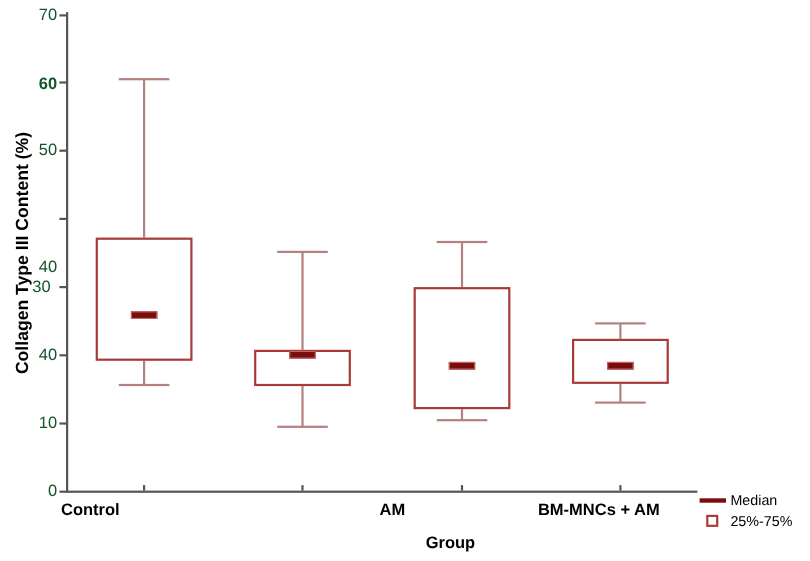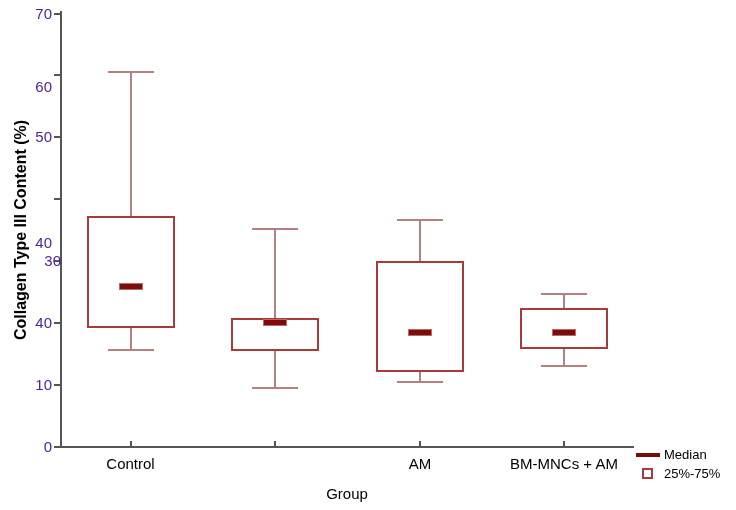--- a/index.html
+++ b/index.html
@@ -13,33 +13,33 @@
   }
   html,body{margin:0;padding:0;background:#fff;}
   .chart{
     position:relative;width:736px;height:510px;background:var(--c-bg);
     font-family:"Liberation Sans",sans-serif;overflow:hidden;
   }
   .axis{position:absolute;background:var(--c-axis);}
   .tick{position:absolute;background:var(--c-axis);}
   .ytick-label{
     position:absolute;width:34px;text-align:right;font-size:15px;line-height:16px;
-    color:#4c1d95;
+    color:#14532d;
   }
   .cat-label{
-    position:absolute;width:150px;text-align:center;font-size:15px;font-weight:normal;
+    position:absolute;width:150px;font-size:15px;font-weight:bold;
     color:var(--c-text);
   }
   .y-title{
     position:absolute;left:21px;top:230px;transform:translate(-50%,-50%) rotate(-90deg);
     white-space:nowrap;font-size:16px;font-weight:bold;color:var(--c-text);
   }
   .x-title{
-    position:absolute;left:262px;top:485px;width:170px;text-align:center;
-    font-size:15px;font-weight:normal;color:var(--c-text);
+    position:absolute;left:262px;top:485px;width:170px;text-align:right;
+    font-size:15px;font-weight:bold;color:var(--c-text);
   }
   .whisker-line,.cap{position:absolute;background:var(--c-whisker);}
   .iqr-box{
     position:absolute;background:#fff;border:2px solid var(--c-box-border);
     box-sizing:border-box;
   }
   .median-line{
     position:absolute;background:var(--c-median);border:1px solid var(--c-median-border);
   }
   .legend{position:absolute;left:634px;top:445px;width:102px;}
@@ -77,27 +77,27 @@
   </div>
 <div class="axis" style="left: 60px; top: 11px; width: 2px; height: 437px;"></div>
     <div class="axis" style="left: 60px; top: 446px; width: 574px; height: 2px;"></div>
     <div class="tick" style="left: 54px; top: 445.5px; width: 6px; height: 2px;"></div>
     <div class="ytick-label" style="left: 18px; top: 438.5px;">0</div>
     <div class="tick" style="left: 54px; top: 383.643px; width: 6px; height: 2px;"></div>
     <div class="ytick-label" style="left: 18px; top: 376.643px;">10</div>
     <div class="tick" style="left: 54px; top: 321.786px; width: 6px; height: 2px;"></div>
     <div class="ytick-label" style="left: 18px; top: 314.786px;">40</div>
     <div class="tick" style="left: 54px; top: 259.929px; width: 6px; height: 2px;"></div>
-    <div class="ytick-label" style="left: 27px; top: 252.929px;">30</div>
+    <div class="ytick-label" style="left: 12px; top: 252.929px;">30</div>
     <div class="tick" style="left: 54px; top: 198.071px; width: 6px; height: 2px;"></div>
     <div class="ytick-label" style="left: 18px; top: 191.071px; margin-top: 44px;">40</div>
     <div class="tick" style="left: 54px; top: 136.214px; width: 6px; height: 2px;"></div>
     <div class="ytick-label" style="left: 18px; top: 129.214px;">50</div>
     <div class="tick" style="left: 54px; top: 74.3571px; width: 6px; height: 2px;"></div>
-    <div class="ytick-label" style="left: 18px; top: 79px;">60</div>
+    <div class="ytick-label" style="left: 18px; top: 69px; font-weight: bold;">60</div>
     <div class="tick" style="left: 54px; top: 12.5px; width: 6px; height: 2px;"></div>
     <div class="ytick-label" style="left: 18px; top: 5.5px;">70</div>
     <div class="tick" style="left: 129.5px; top: 441px; width: 2px; height: 5px;"></div>
     <div class="cat-label" style="left: 55.5px; top: 455px;">Control</div>
     <div class="tick" style="left: 274px; top: 441px; width: 2px; height: 5px;"></div>
     <div class="tick" style="left: 419px; top: 441px; width: 2px; height: 5px;"></div>
     <div class="cat-label" style="left: 345px; top: 455px;">AM</div>
     <div class="tick" style="left: 563px; top: 441px; width: 2px; height: 5px;"></div>
     <div class="cat-label" style="left: 489px; top: 455px;">BM-MNCs + AM</div>
     <div class="whisker-line" style="left: 129.5px; top: 71.6457px; width: 2px; height: 278.357px;"></div>

